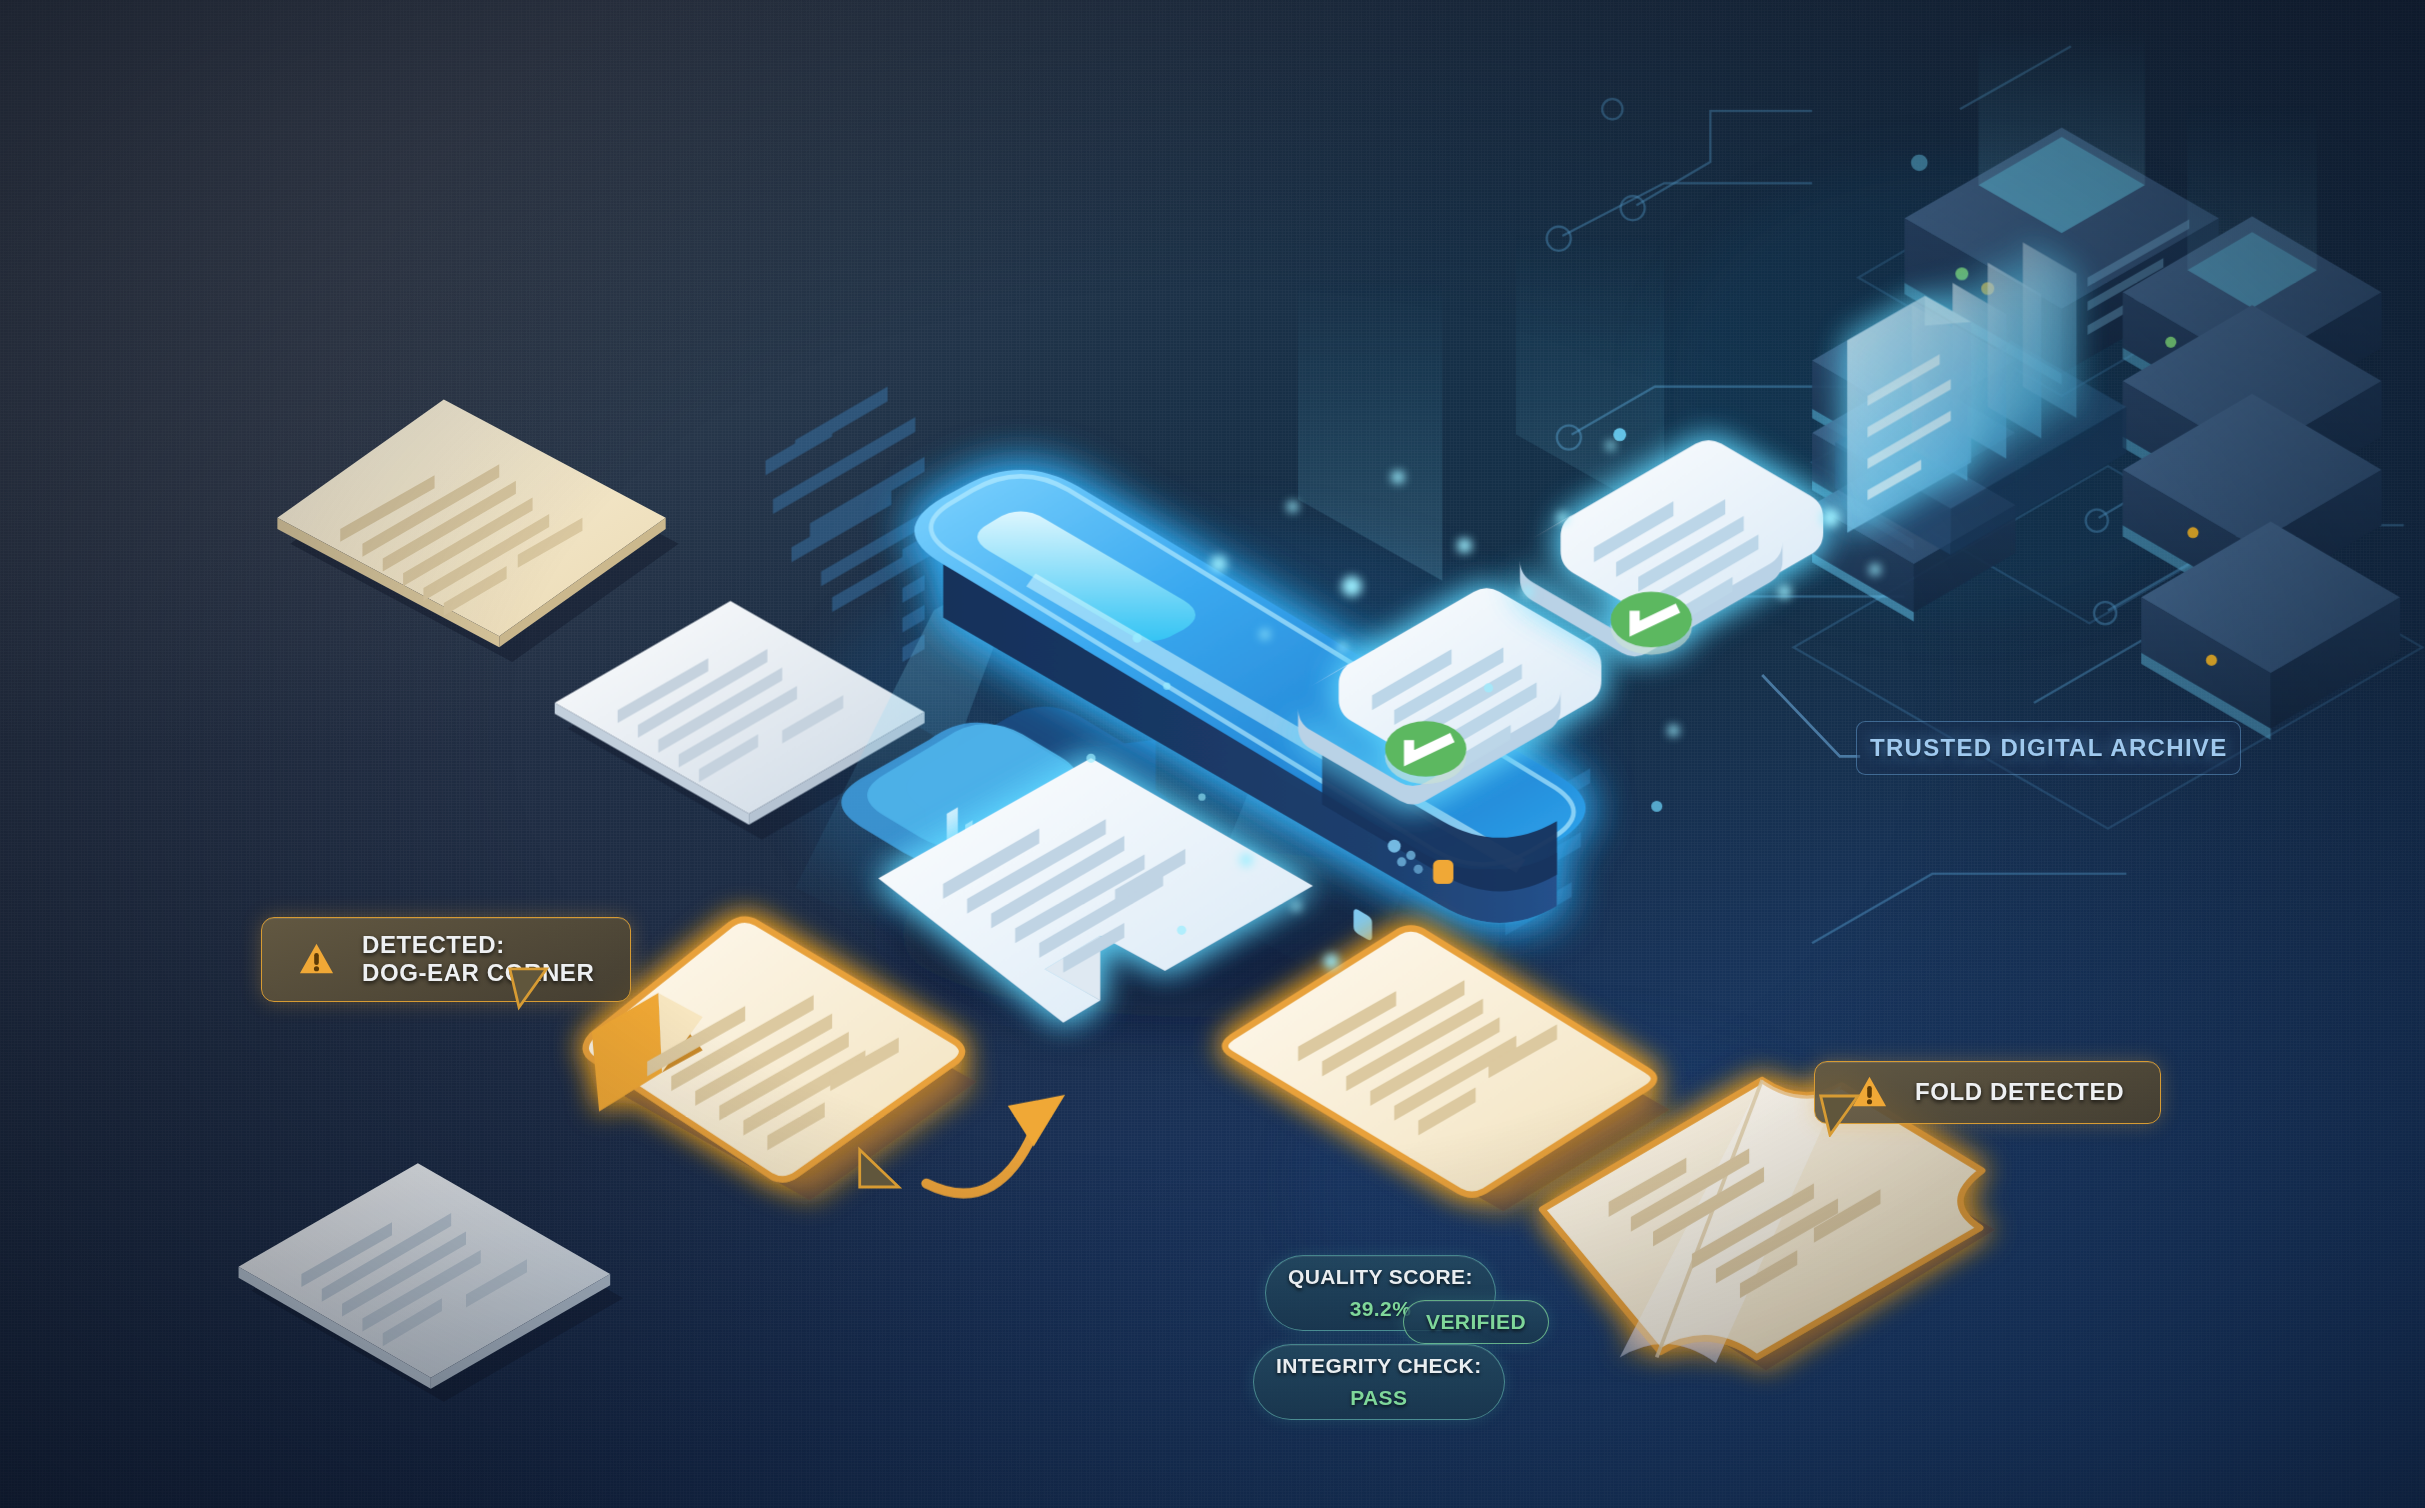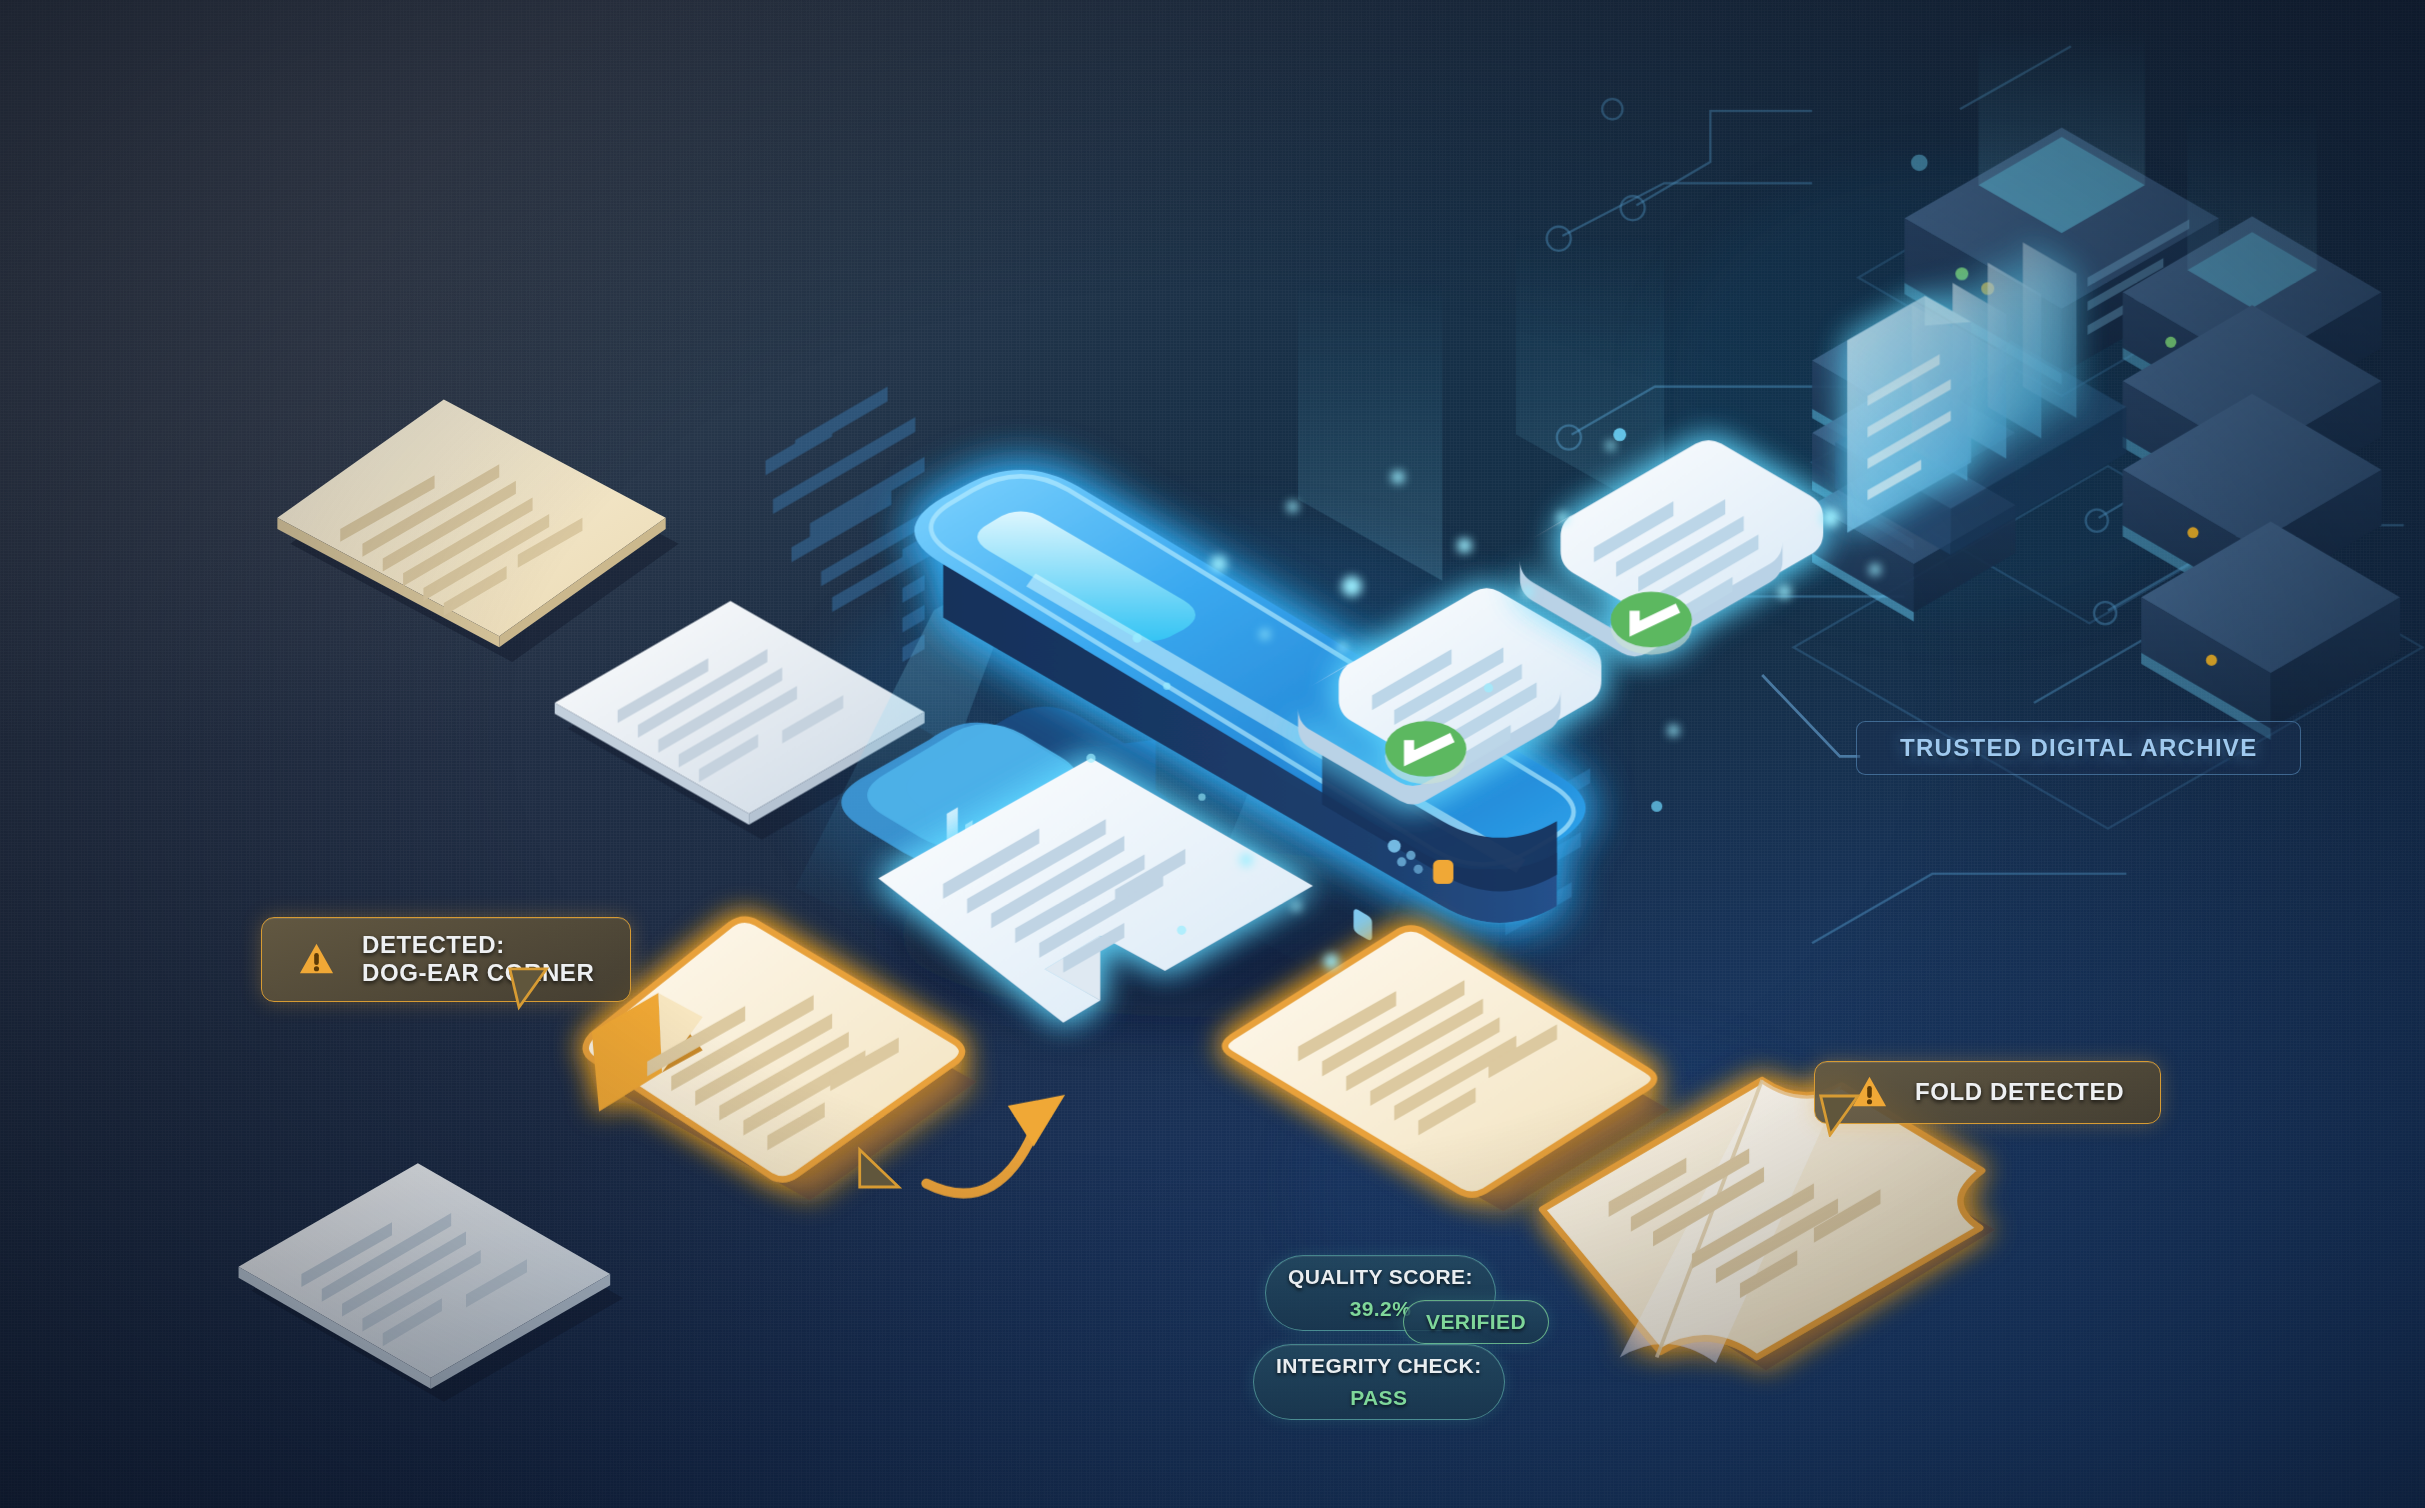--- a/index.html
+++ b/index.html
@@ -58,21 +58,21 @@
     background:linear-gradient(180deg, rgba(36,74,96,.82), rgba(26,56,78,.82));
     box-shadow:0 0 15px rgba(80,190,175,.18), inset 0 0.9px 0 rgba(255,255,255,.08);
     font-size:21px; font-weight:bold; letter-spacing:0.4px;
     color:#e9edf0; text-shadow:0 1.8px 3.7px rgba(0,0,0,.7);flex-direction:column;
   }
   .chip .val{ color:#7fd79a; }
   .chip.solo{ border-color:rgba(126,214,154,.75); color:#7fd79a; }
 
   
   .archive-label{
-    position:absolute; padding:12px 43px; border-radius:9.2px;
+    position:absolute; padding:12px 13px; border-radius:9.2px;
     border:1.8px solid rgba(110,172,226,.45);
     background:rgba(26,48,82,.42);
     color:#9fc9ee; font-size:24px; font-weight:bold; letter-spacing:1.3px;
     text-shadow:0 0 15px rgba(120,190,250,.55), 0 1.8px 3.7px rgba(0,0,0,.6);
   }
 </style>
 </head>
 <body>
 
 <div id="stage">

